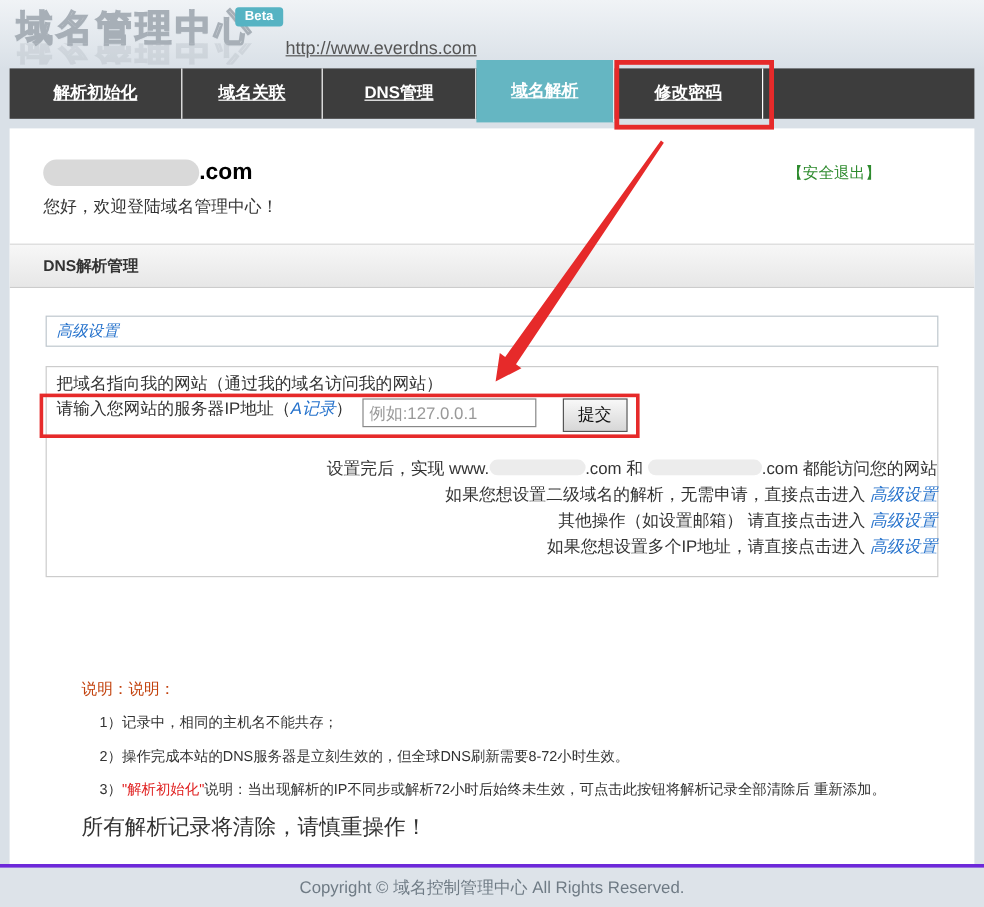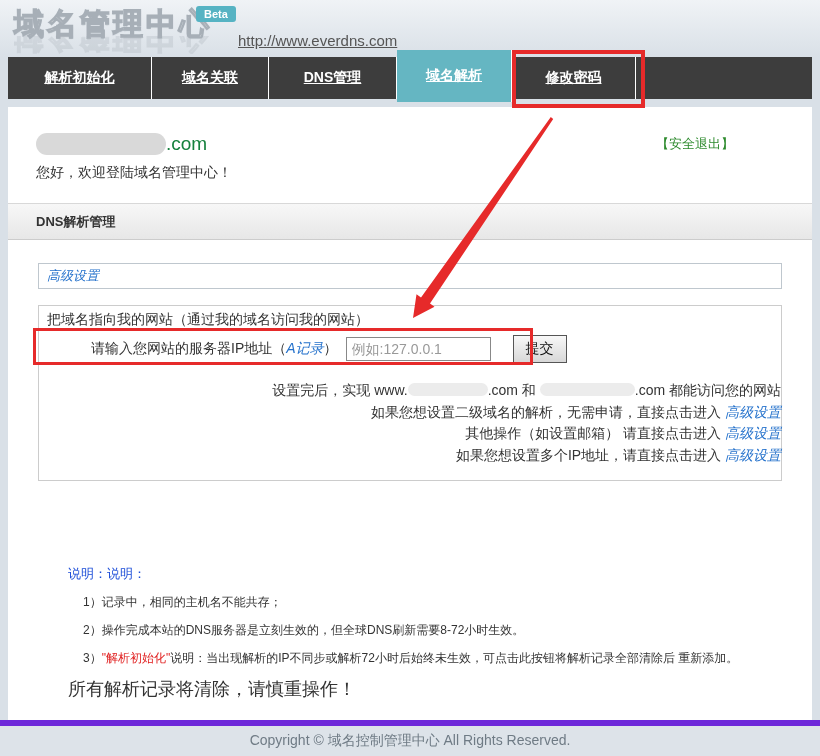--- a/index.html
+++ b/index.html
@@ -73,21 +73,21 @@
   .content {
     margin: 8px 8px 0; background: #fff;
     height: 613px; position: relative; overflow: hidden;
   }
   .welcome { height: 96px; padding: 26px 28px 0; }
   .domain-line { display: flex; align-items: center; }
   .blob-large {
     width: 130px; height: 22px; background: #d9d9d9;
     border-radius: 11px; display: inline-block;
   }
-  .domain-suffix { font-size: 19px; font-weight: normal; color: #15803d; text-align: right; }
+  .domain-suffix { font-size: 19px; font-weight: bold; color: #000000; text-align: right; }
   .logout-link {
     margin-left: auto; font-size: 13px; color: #2e8b2e;
     cursor: pointer; padding-right: 50px;
   }
   .greeting { margin-top: 9px; font-size: 14px; color: #333; }
   .section-bar {
     height: 37px;
     background: linear-gradient(#f7f7f7, #e7e7e7);
     border-top: 1px solid #d8d8d8;
     border-bottom: 1px solid #ccc;
@@ -106,22 +106,22 @@
   .form-box {
     margin-top: 16px;
     border: 1px solid #ccc;
     padding: 2px 0 10px;
   }
   .form-heading {
     font-size: 14px; color: #333;
     padding: 2px 8px 4px; line-height: 18px;
   }
   .form-row {
-    display: flex; align-items: center;
-    height: 34px; padding-left: 8px; margin-left: 44px;
+    display: flex; 
+    height: 34px; padding-left: 8px;
   }
   .form-label { font-size: 14px; color: #333; }
   .ip-input {
     margin-left: 8px; width: 145px; height: 24px;
     border: 1px solid #888; font-size: 14px;
     padding: 0 5px; color: #333;
     font-family: "Liberation Sans", sans-serif;
   }
   .ip-input::placeholder { color: #999; }
   .submit-btn {
@@ -136,29 +136,29 @@
     font-size: 14px; color: #333; line-height: 21.5px; text-align: right;
   }
   .blob-small {
     display: inline-block; height: 13px;
     background: #ececec; border-radius: 7px;
     vertical-align: -1px;
   }
   .blob-a { width: 80px; }
   .blob-b { width: 95px; }
   .notes { margin-top: 84px; padding-left: 30px; }
-  .notes-heading { font-size: 13px; color: #1d4ed8; }
+  .notes-heading { font-size: 13px; color: #c2410c; }
   .notes-item { font-size: 12px; color: #333; margin-top: 11px; margin-left: 15px; }
   .notes-red { color: #e02020; }
   .notes-warning { font-size: 18px; color: #333; margin-top: 10px; }
   
   .footer {
     height: 36px; margin-top: 0;
     background: #dde3e9;
-    border-top: 6px solid #6d28d9;
+    border-top: 3px solid #6d28d9;
     display: flex; align-items: center; justify-content: center;
     font-size: 14px; color: #6f7b85;
   }
   
   .anno { position: absolute; z-index: 10; pointer-events: none; }
   .anno-tab-box {
     left: 512px; top: 50px; width: 133px; height: 58px;
     border: 4px solid #e62a2a;
   }
   .anno-input-box {

